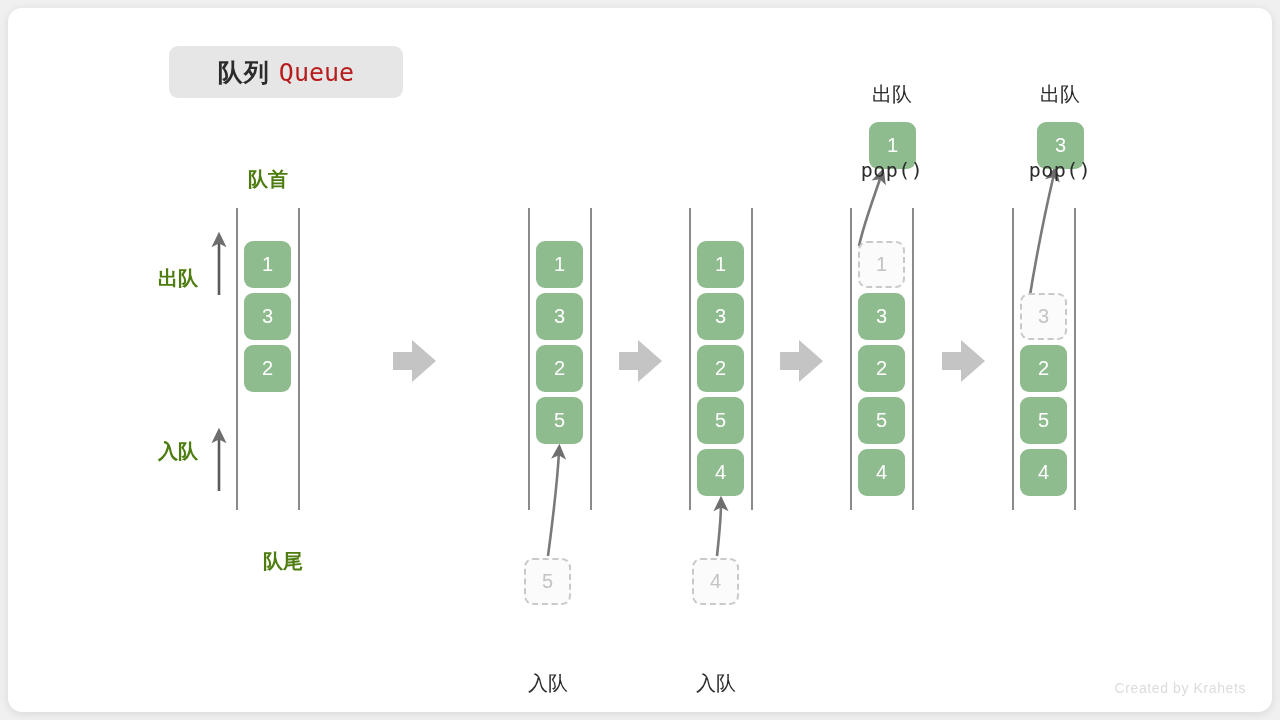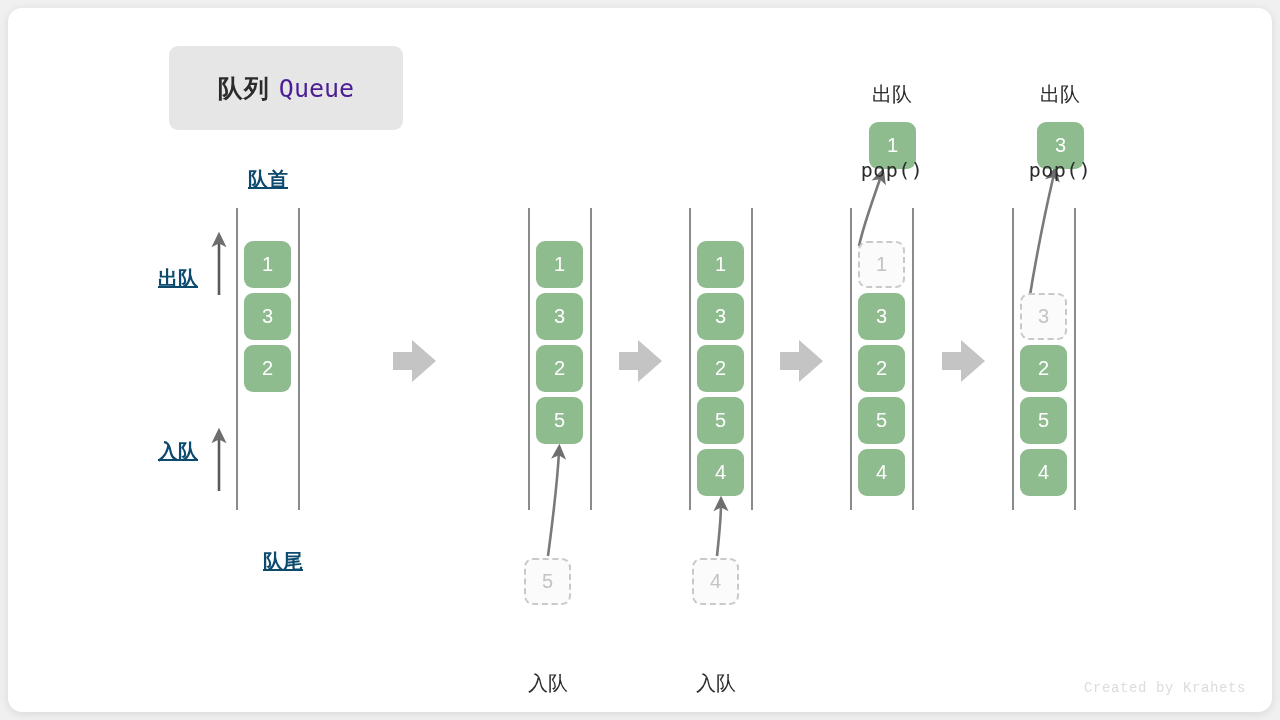--- a/index.html
+++ b/index.html
@@ -20,24 +20,24 @@
   }
   #stage { position: absolute; left: 0; top: 0; width: 1264px; height: 704px; }
 
   
   .title-badge {
     position: absolute;
     background: #e6e6e6;
     border-radius: 9px;
     display: flex; align-items: center; justify-content: center;
     gap: 9px;
-    padding: 16px 20px;
+    padding: 0 20px;
   }
   .title-cn { font-size: 25px; font-weight: bold; color: #2b2b2b; letter-spacing: 1px; }
-  .title-en { font-size: 25px; color: #4c1d95; font-family: "DejaVu Sans Mono","Liberation Mono",monospace; }
+  .title-en { font-size: 25px; color: #b91c1c; font-family: "DejaVu Sans Mono","Liberation Mono",monospace; }
 
   
   .column { position: absolute; }
   .cell {
     position: absolute;
     width: 47px; height: 47px;
     border-radius: 9px;
     display: flex; align-items: center; justify-content: center;
     font-size: 20px;
     box-sizing: border-box;
@@ -45,44 +45,43 @@
   .cell.solid { background: #8fbc8f; color: #ffffff; }
   .cell.ghost {
     background: #fbfbfb;
     color: #c3c3c3;
     border: 2px dashed #c9c9c9;
   }
 
   
   .lbl {
     position: absolute;
-    color: #0c4a6e;
+    color: #4d7c0f;
     white-space: pre;
-    text-decoration: underline;
   }
   .lbl.head-foot { font-size: 20px; font-weight: bold; text-align: center; }
   .lbl.side { font-size: 20px; font-weight: bold; text-align: right; }
   .op-label {
     position: absolute;
     text-align: center;
     line-height: 1.45;
     white-space: pre;
   }
   .op-cn { font-size: 20px; color: #2b2b2b; font-weight: normal; }
   .op-code {
     font-size: 20px; color: #2b2b2b;
     font-family: "DejaVu Sans Mono","Liberation Mono",monospace;
     letter-spacing: 0.5px;
   }
   .op-code .num { color: #4e9a4e; font-weight: bold; }
 
   .watermark {
     position: absolute;
     right: 26px; bottom: 16px;
-    font-family: Liberation Mono, monospace;
+    font-family: Liberation Sans, sans-serif;
     font-size: 14px;
     color: #dcdcdc;
     letter-spacing: 0.6px;
   }
   svg.overlay { position: absolute; left: 0; top: 0; width: 1264px; height: 704px; pointer-events: none; }
 </style>
 </head>
 <body>
 
 <div id="card">

